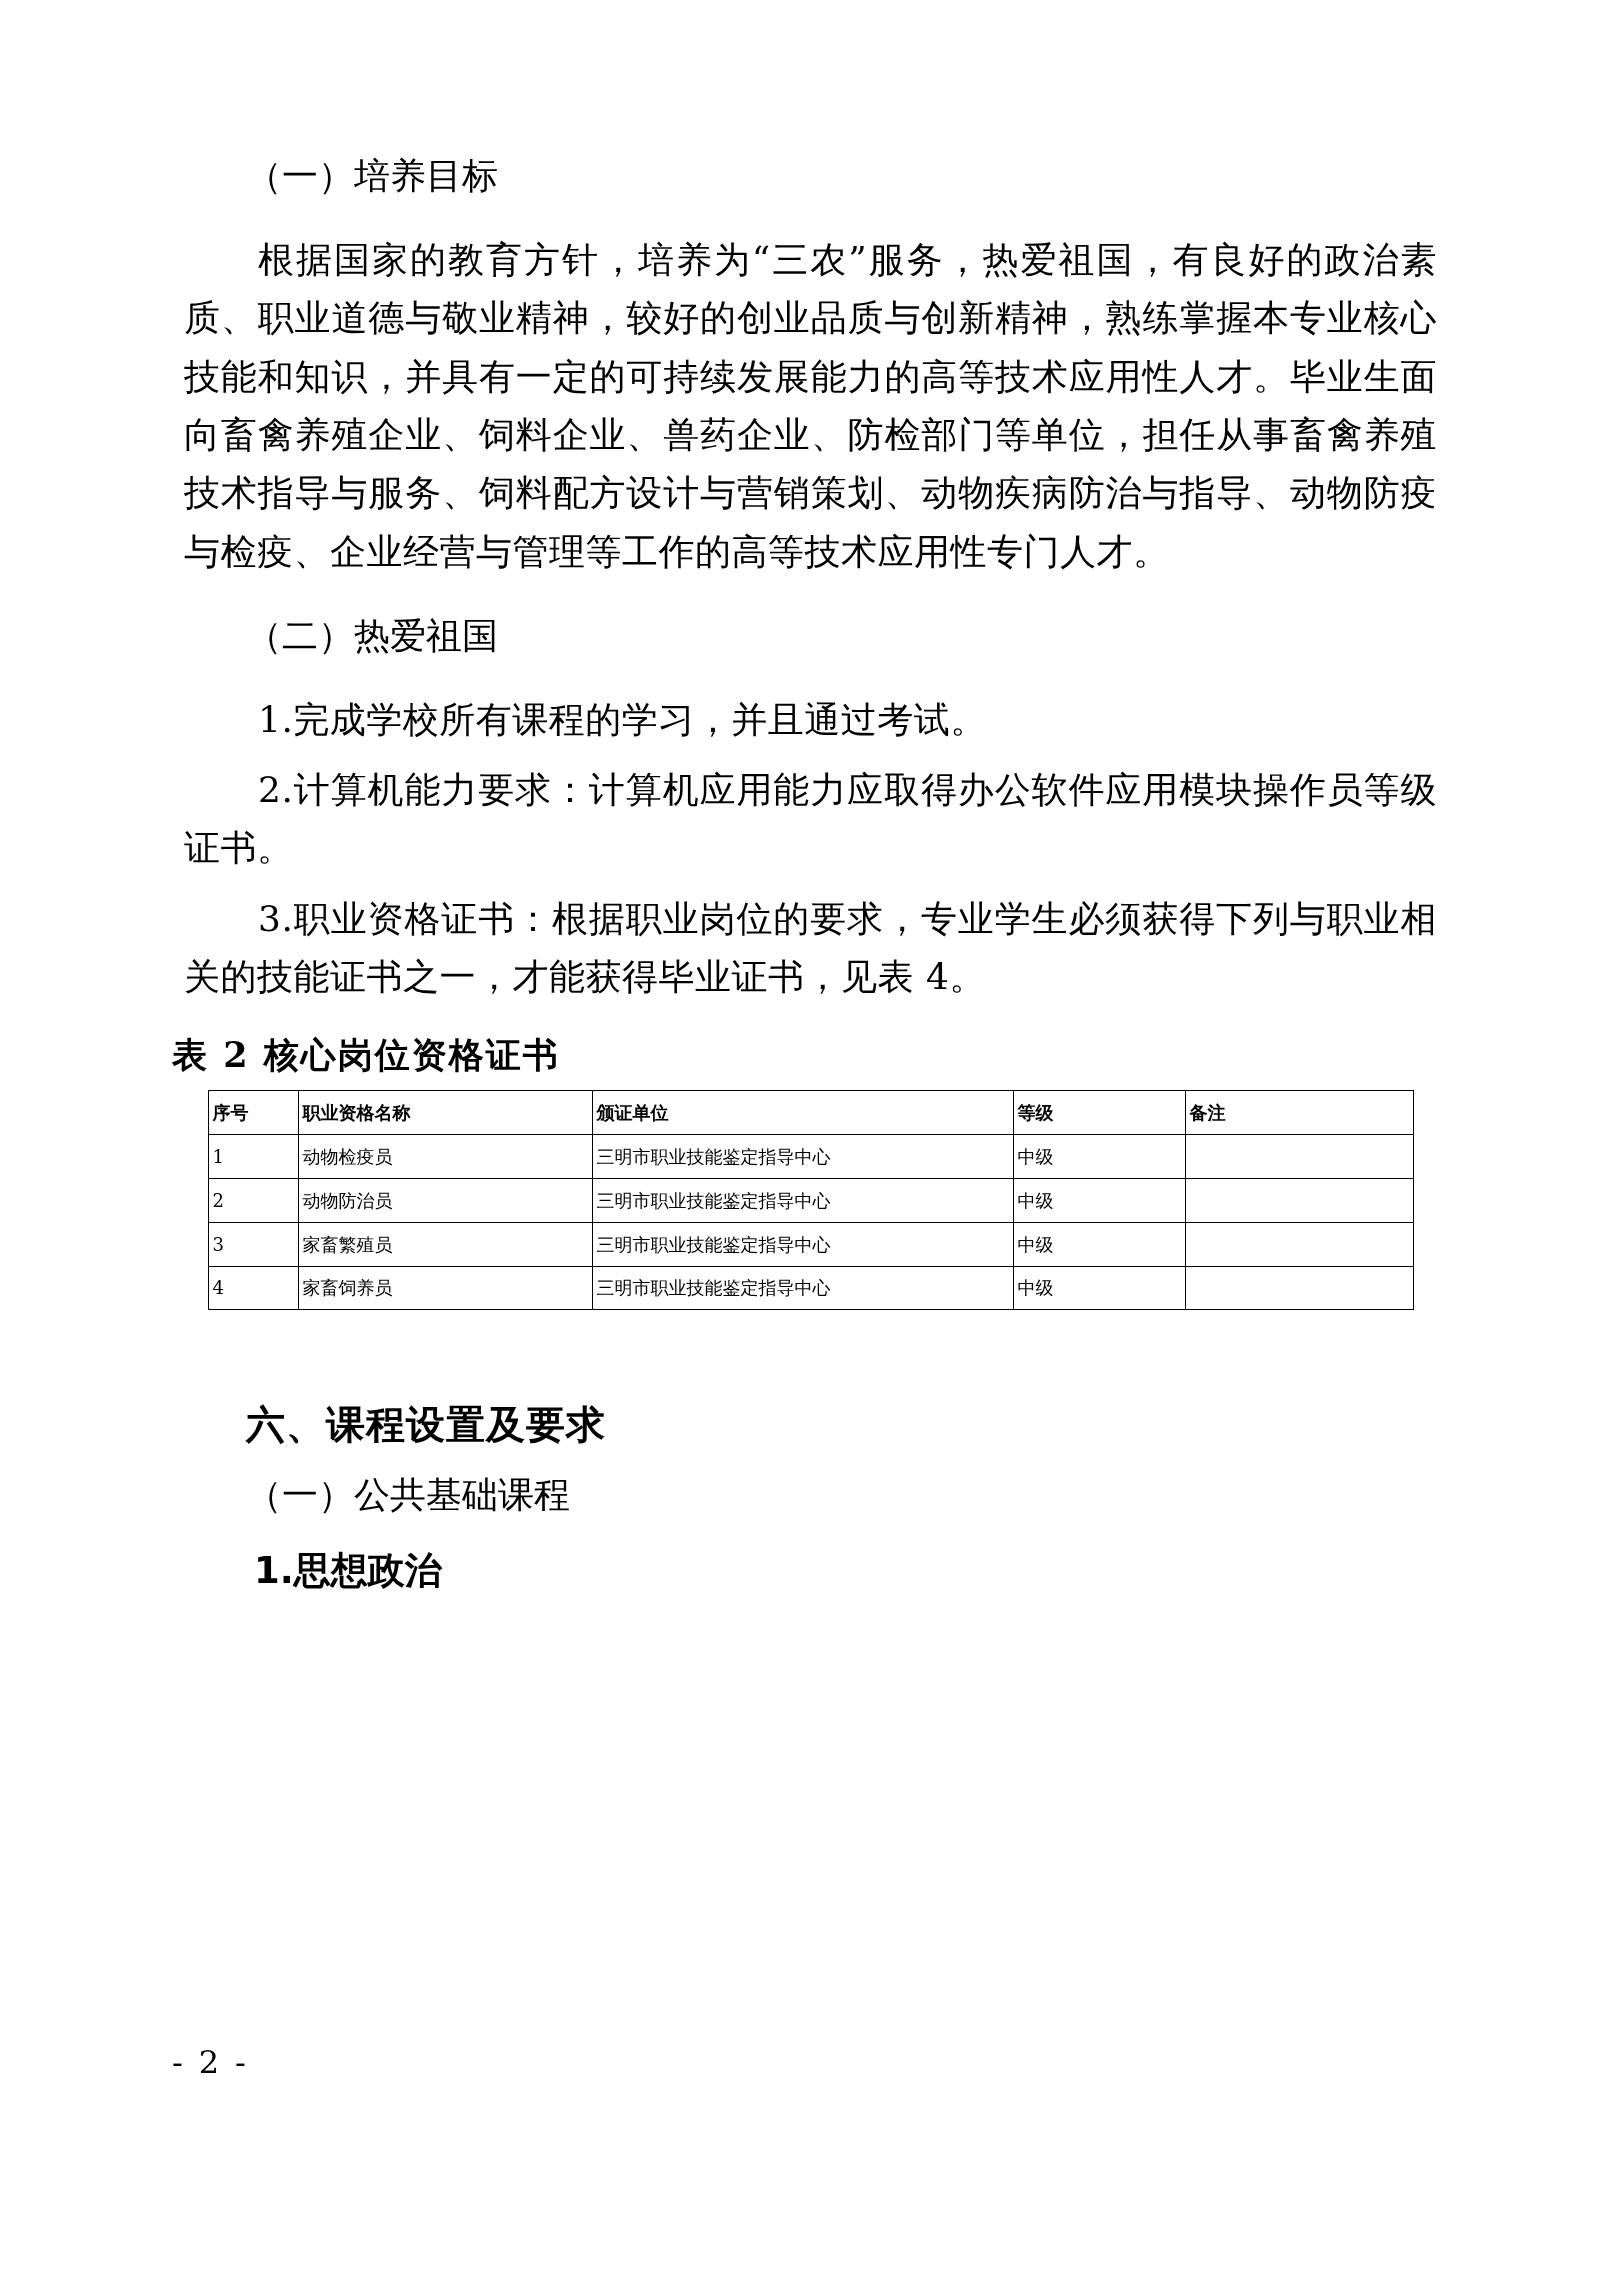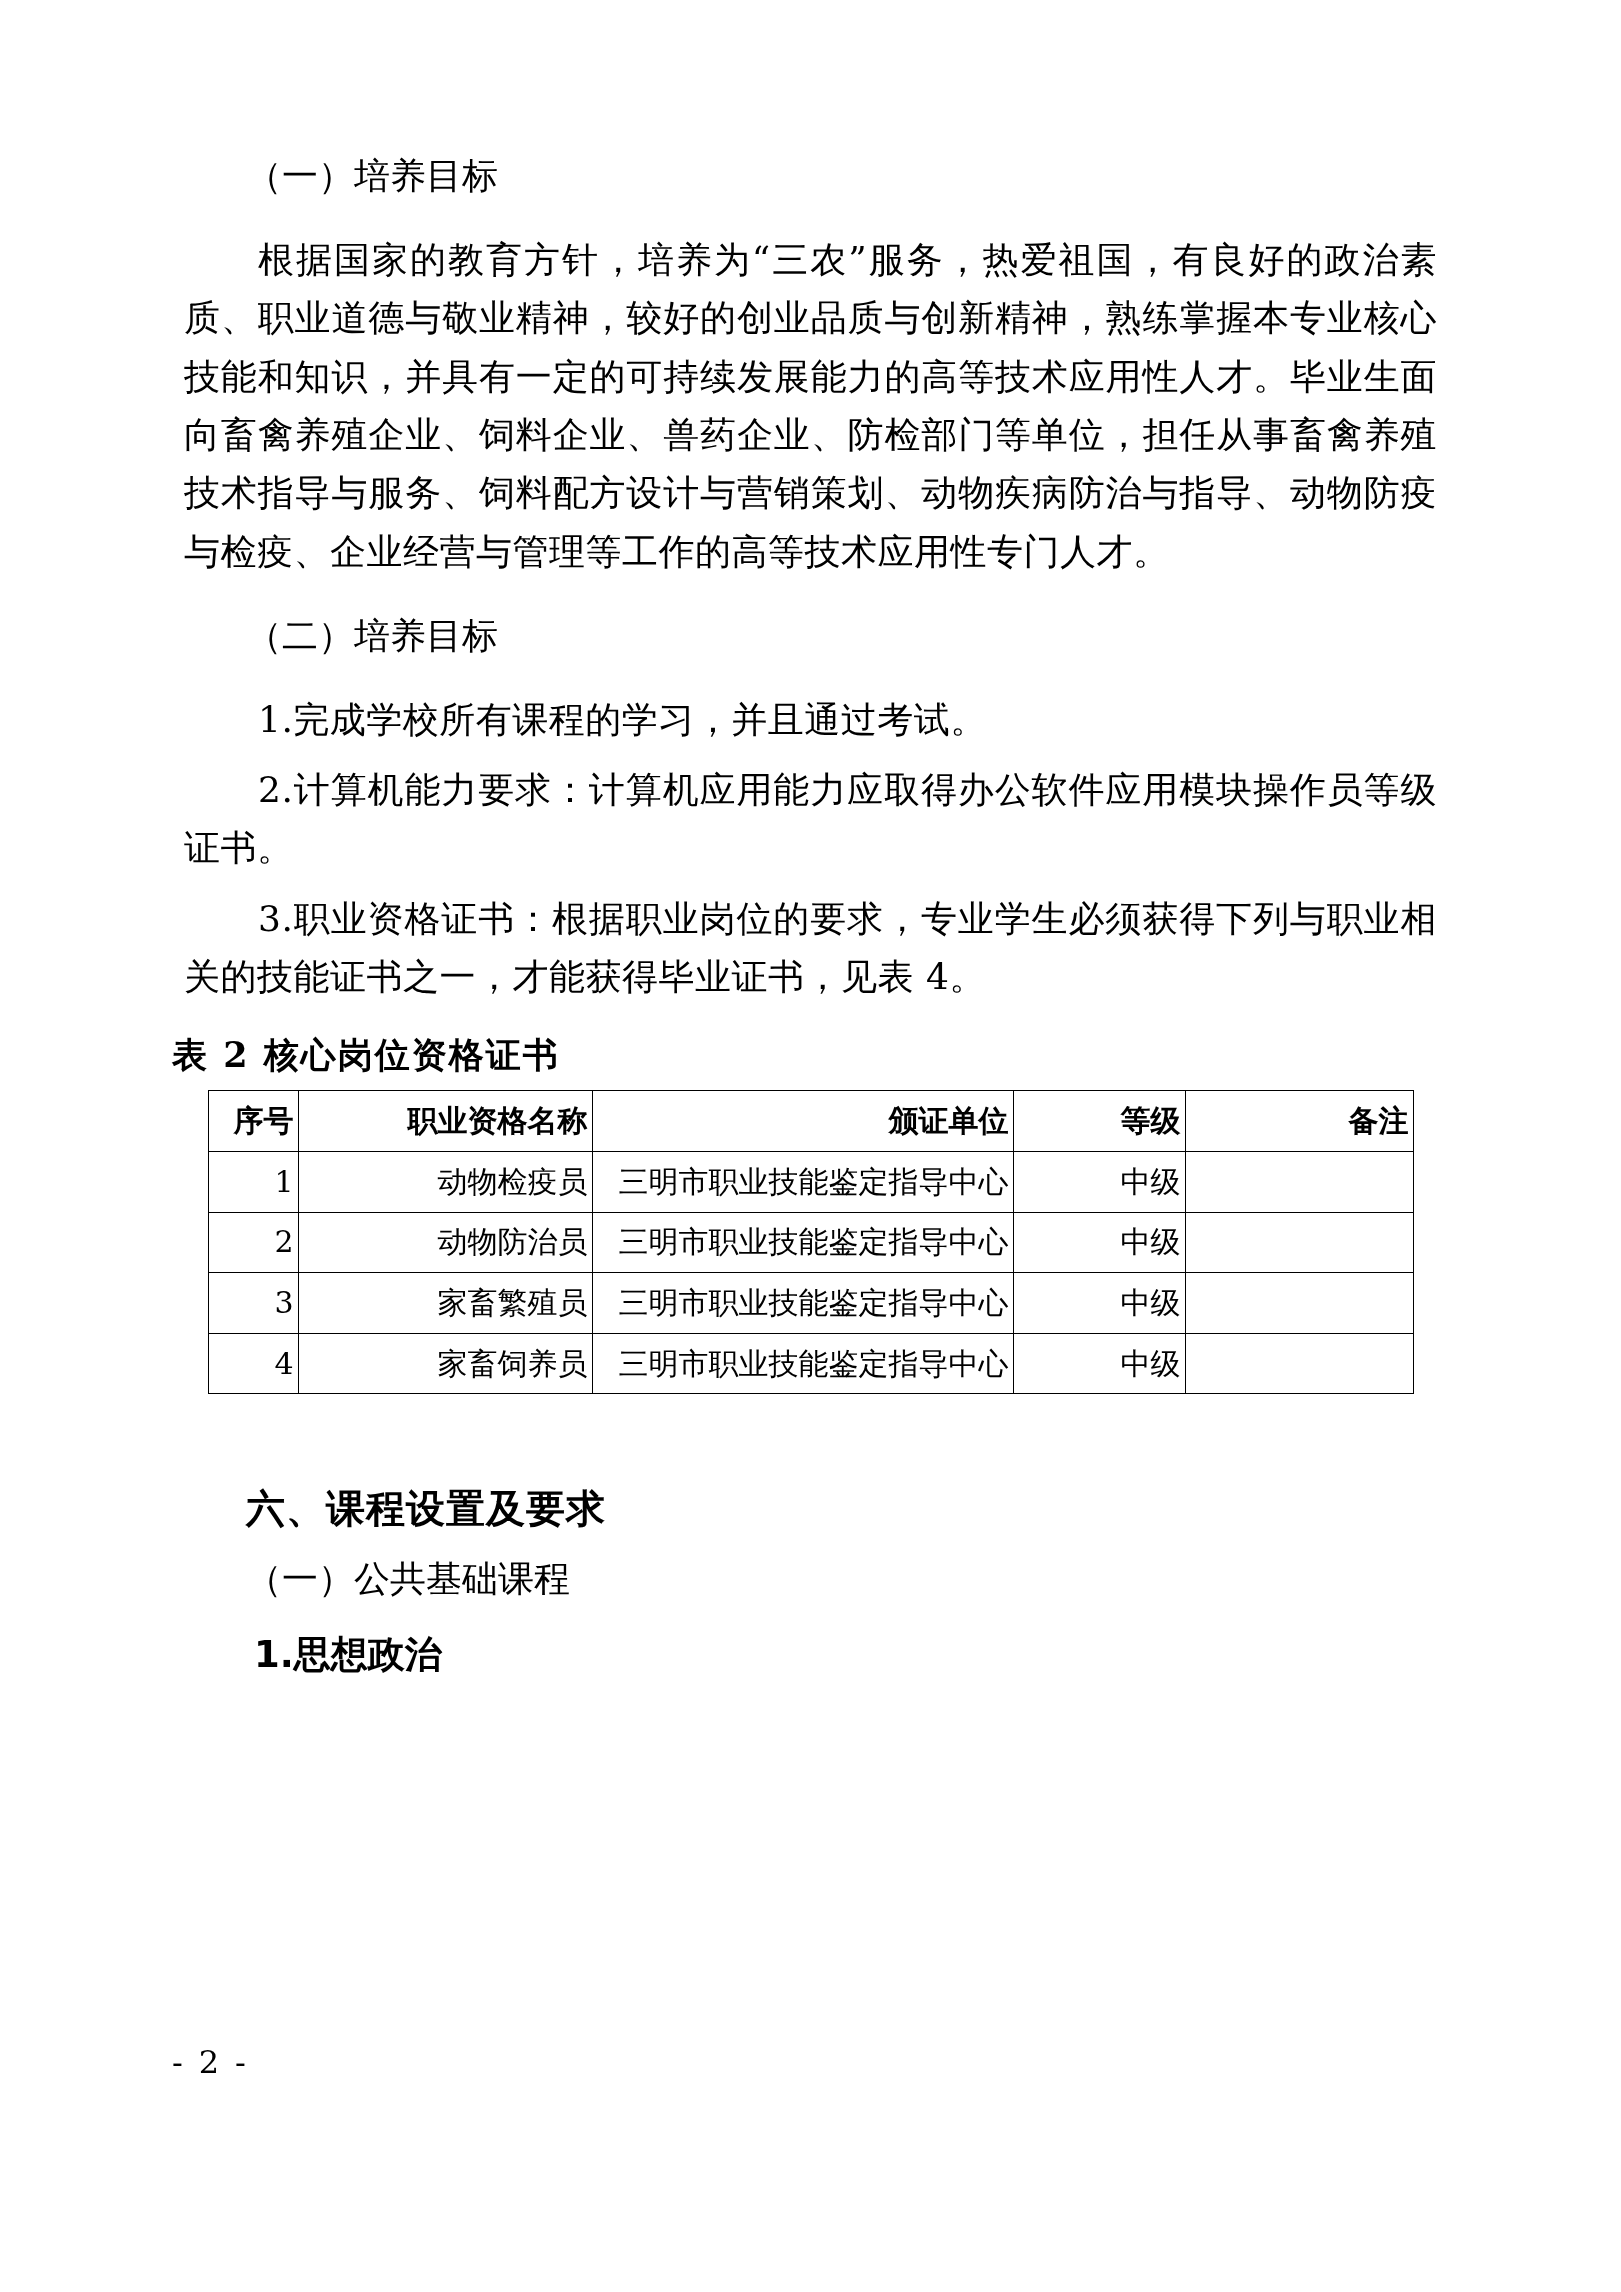--- a/index.html
+++ b/index.html
@@ -55,24 +55,24 @@
   table.cert-table {
     border-collapse: collapse;
     width: 1206px;
     margin: 0 auto;
     table-layout: fixed;
   }
   table.cert-table th,
   table.cert-table td {
     border: 1.5px solid #000000;
     font-family: "DejaVu Serif", "Liberation Serif", serif;
-    font-size: 30px;
+    font-size: 18px;
     line-height: 1.4;
     padding: 8.8px 3.9px;
-    text-align: right;
+    text-align: left;
     vertical-align: middle;
   }
   table.cert-table th {
     font-weight: bold;
   }
   .col-no    { width: 90px; }
   .col-name  { width: 294px; }
   .col-org   { width: 421px; }
   .col-level { width: 172px; }
   .col-note  { width: 228px; }
@@ -111,21 +111,21 @@
 <div class="page">
 
   <p class="heading-sub">（一）培养目标</p>
 
   <div class="spacer-sm"></div>
 
   <p class="body-text indent2">根据国家的教育方针，培养为“三农”服务，热爱祖国，有良好的政治素质、职业道德与敬业精神，较好的创业品质与创新精神，熟练掌握本专业核心技能和知识，并具有一定的可持续发展能力的高等技术应用性人才。毕业生面向畜禽养殖企业、饲料企业、兽药企业、防检部门等单位，担任从事畜禽养殖技术指导与服务、饲料配方设计与营销策划、动物疾病防治与指导、动物防疫与检疫、企业经营与管理等工作的高等技术应用性专门人才。</p>
 
   <div class="spacer-sm"></div>
 
-  <p class="heading-sub">（二）培养目标</p>
+  <p class="heading-sub">（二）热爱祖国</p>
 
   <div class="spacer-sm"></div>
 
   <p class="body-text indent2">1.完成学校所有课程的学习，并且通过考试。</p>
   <p class="body-text indent2">2.计算机能力要求：计算机应用能力应取得办公软件应用模块操作员等级证书。</p>
   <p class="body-text indent2">3.职业资格证书：根据职业岗位的要求，专业学生必须获得下列与职业相关的技能证书之一，才能获得毕业证书，见表 4。</p>
 
   <div class="table-title">表 2   核心岗位资格证书</div>
 
   <table class="cert-table">

